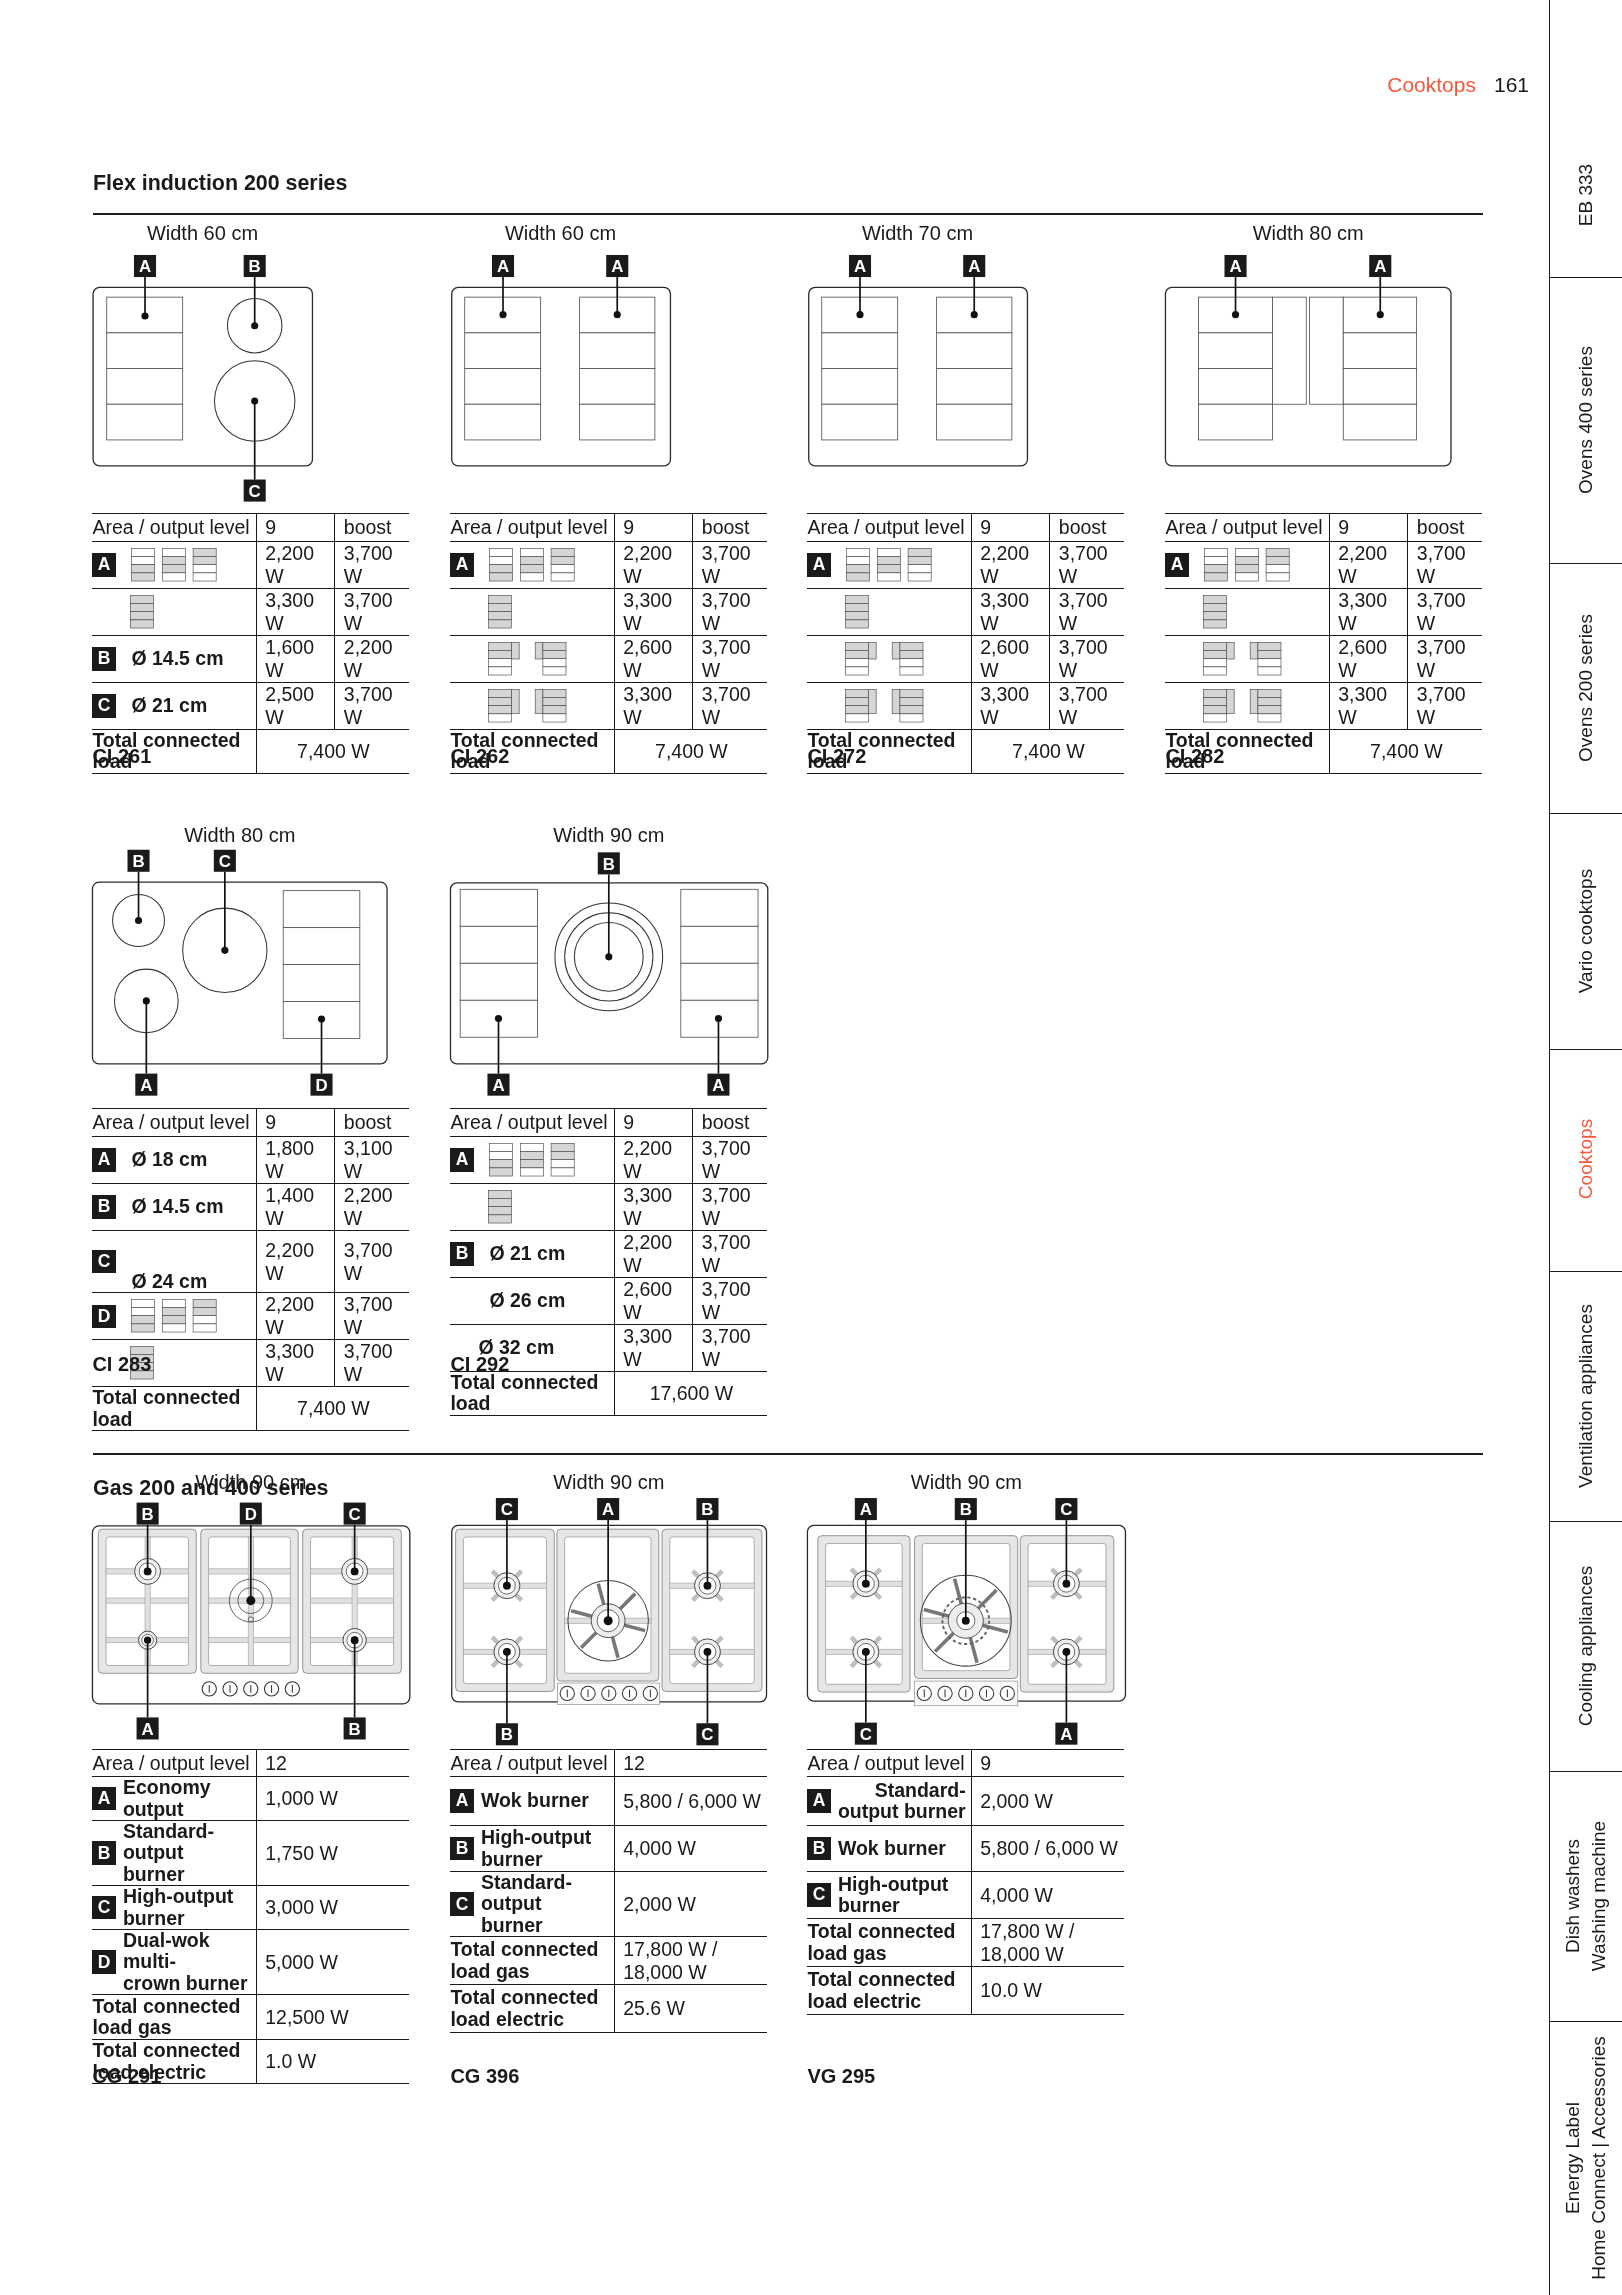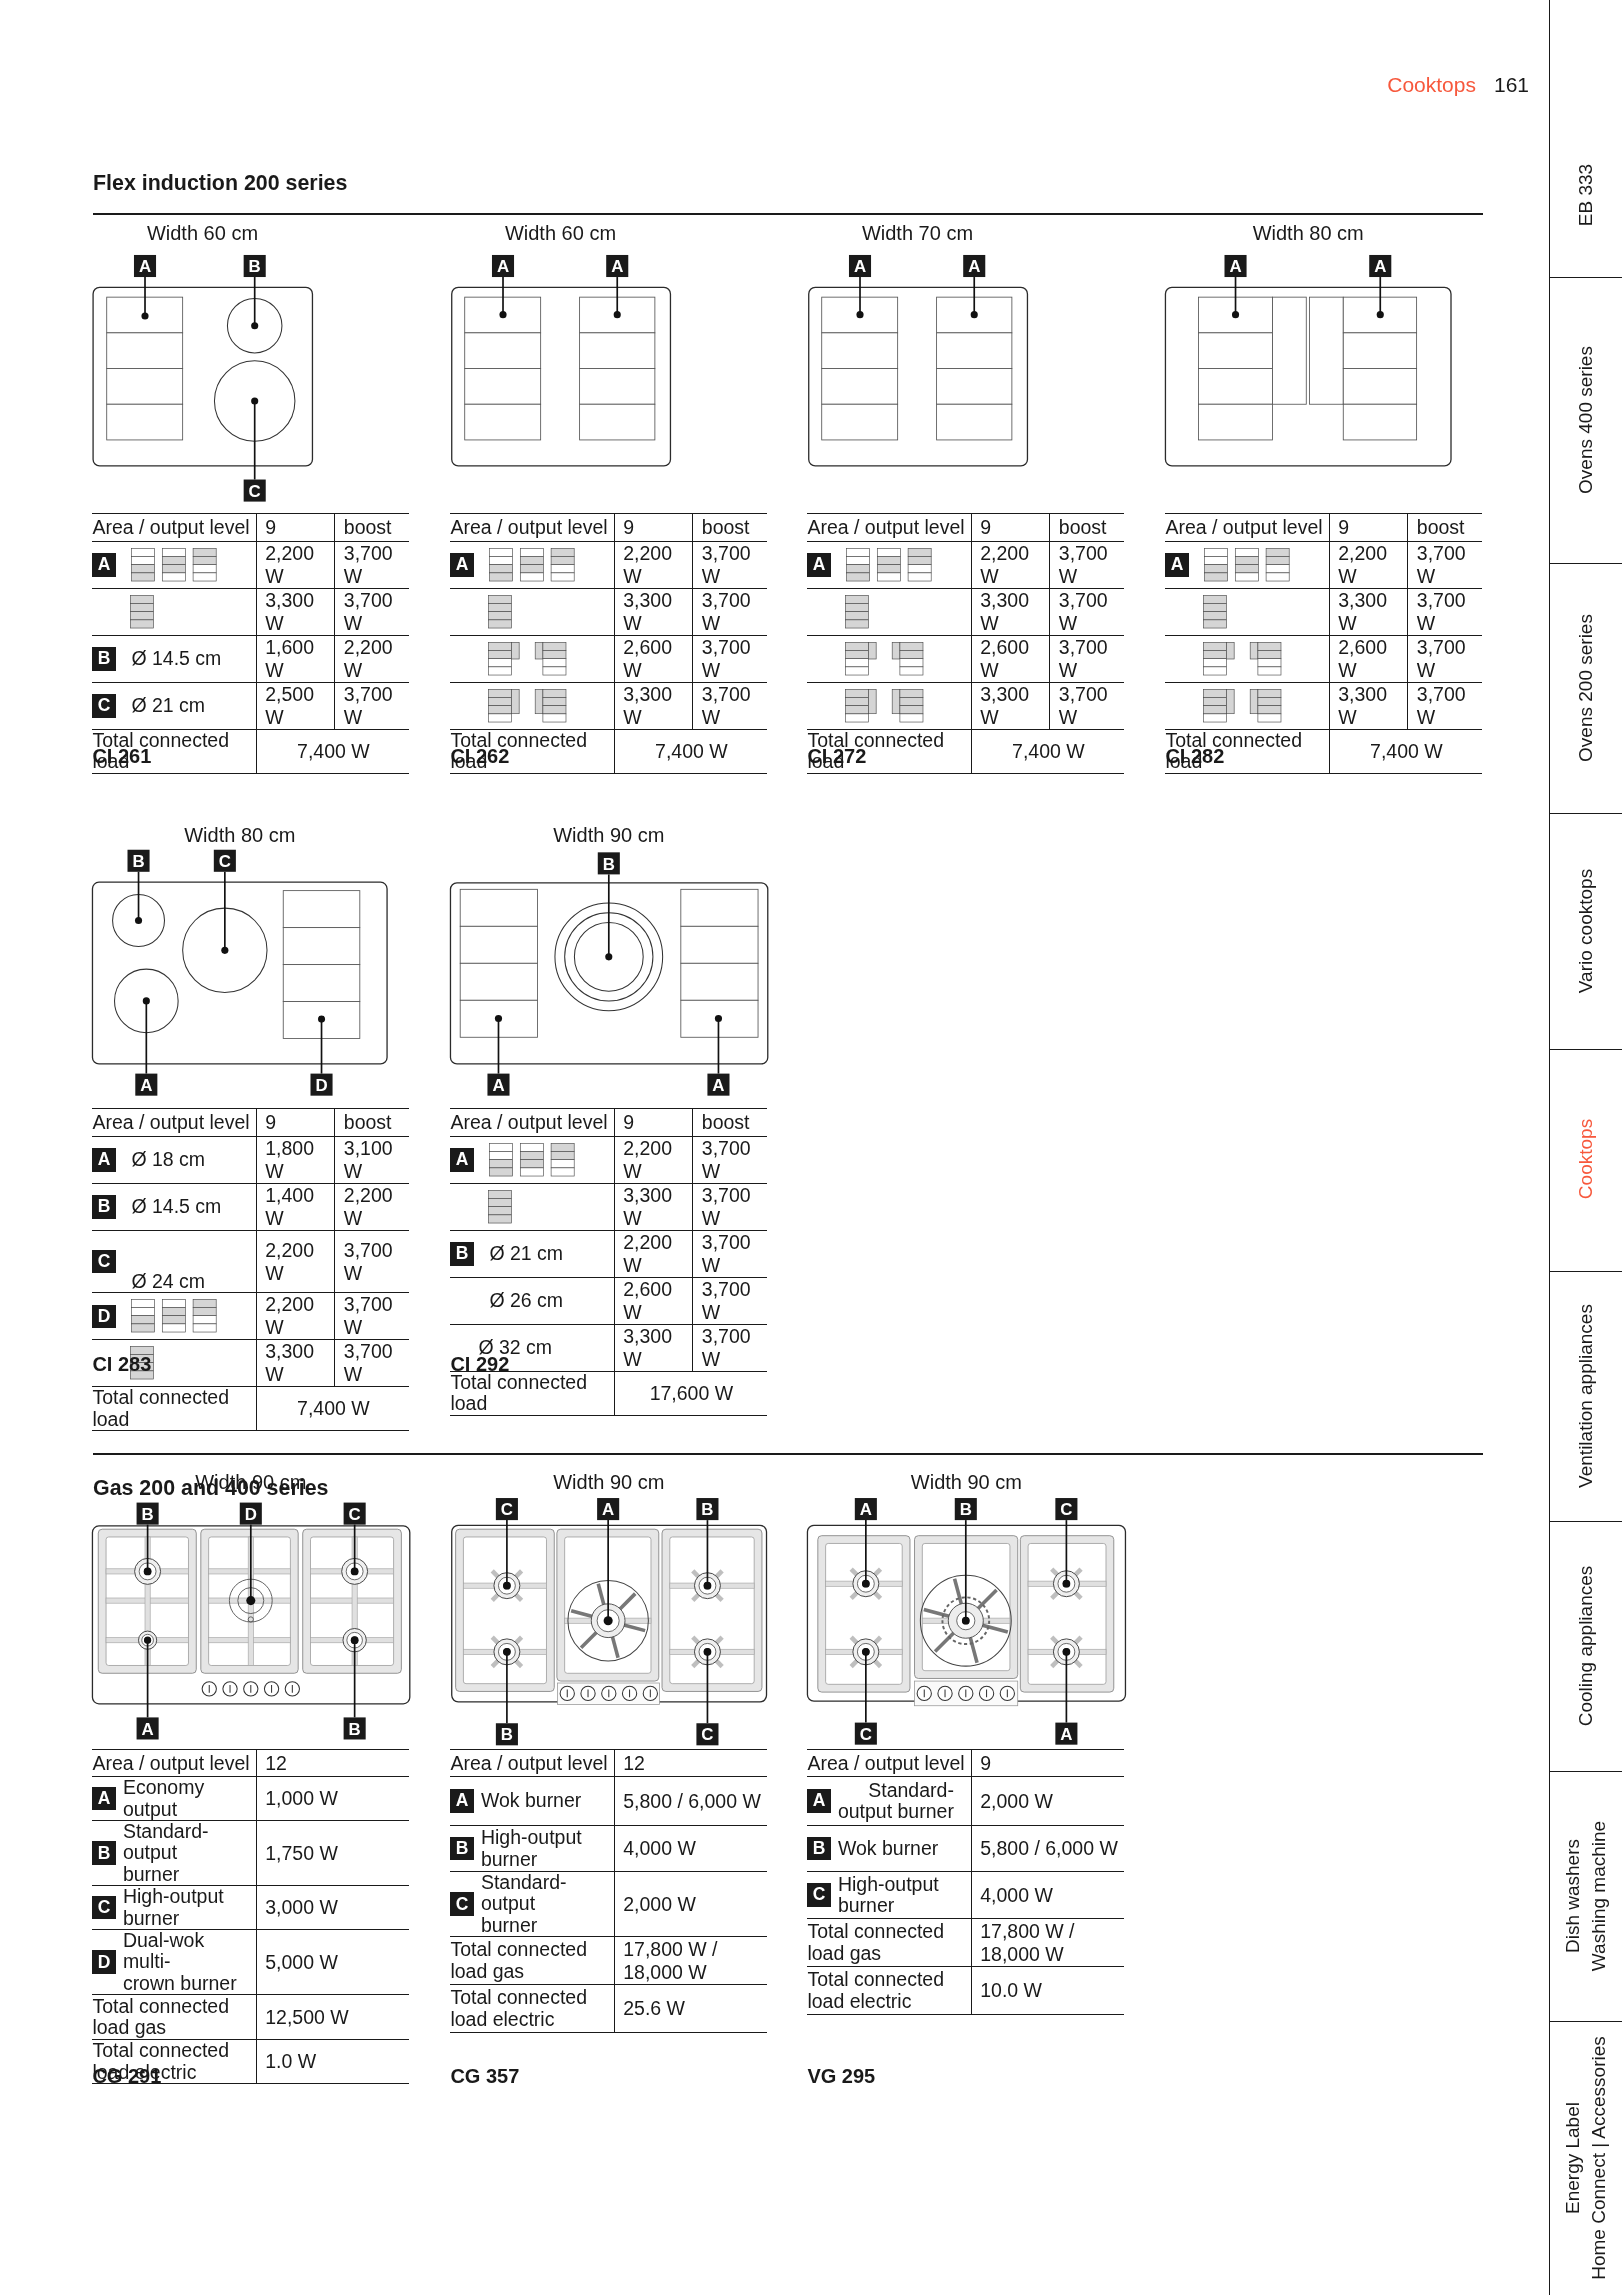--- a/index.html
+++ b/index.html
@@ -20,21 +20,21 @@
   .trow{display:flex;border-top:1px solid #1a1a1a;align-items:stretch;}
   .trow:first-child{border-top:none;}
   .cell{display:flex;align-items:center;font-size:19.5px;}
   .c1{width:164px;border-right:1px solid #1a1a1a;}
   .c2{width:78px;border-right:1px solid #1a1a1a;padding-left:7.8px;box-sizing:border-box;}
   .c3{flex:1;padding-left:8.4px;}
   .c2g{flex:1;padding-left:7.8px;}
   .cv{flex:1;justify-content:center;}
   .bdg{width:23.4px;height:23.4px;background:#1a1a1a;color:#fff;display:flex;align-items:center;
        justify-content:center;font-size:17.5px;font-weight:700;flex:0 0 23.4px;}
-  .lbl{white-space:pre-line;line-height:21.4px;}
+  .lbl{white-space:pre-line;line-height:21.4px;font-weight:bold;}
   .side-rule{position:absolute;left:1549px;top:0;width:1.3px;height:2295px;background:#1a1a1a;}
   .side-div{position:absolute;left:1549px;width:74px;height:1.3px;background:#1a1a1a;}
   .side-item{position:absolute;left:1549px;width:74px;height:0;display:flex;justify-content:center;align-items:center;}
   .side-item span{transform:rotate(-90deg);white-space:pre;text-align:center;font-size:19px;line-height:26px;display:block;}
   .side-item.active span{color:var(--accent);}
 </style>
 </head>
 <body>
 
 <div class="page" id="page">
@@ -944,21 +944,21 @@
             <div class="cell c2g">17,800 W / 18,000 W</div>
           </div>
           <div class="trow" style="min-height: 47px;">
             <div class="cell c1">
               <div class="lbl">Total connected
 load electric</div>
             </div>
             <div class="cell c2g">25.6 W</div>
           </div>
         </div>
-        <div class="model" style="top: 603px;">CG 357</div>
+        <div class="model" style="top: 603px;">CG 396</div>
       </div>
       <div class="card" style="left: 799px; top: 1462px; height: 642px;">
         <div class="wlabel" style="left: 1.9px; top: 9px;">Width 90 cm</div>
         <svg class="dsvg" width="331" height="296" viewBox="0 0 510 455">
           <rect x="13" y="97" width="490" height="271" rx="10" fill="#fff" stroke="#2b2b2b" stroke-width="2"></rect>
           <rect x="29" y="113" width="142" height="241" rx="6" fill="#e6e6e6" stroke="#8a8a8a" stroke-width="1.4"></rect>
           <rect x="41" y="125" width="118" height="217" rx="4" fill="#fff" stroke="#9a9a9a" stroke-width="1.2"></rect>
           <rect x="178" y="113" width="159" height="220" rx="6" fill="#e6e6e6" stroke="#8a8a8a" stroke-width="1.4"></rect>
           <rect x="190" y="125" width="135" height="196" rx="4" fill="#fff" stroke="#9a9a9a" stroke-width="1.2"></rect>
           <rect x="341" y="113" width="144" height="241" rx="6" fill="#e6e6e6" stroke="#8a8a8a" stroke-width="1.4"></rect>

